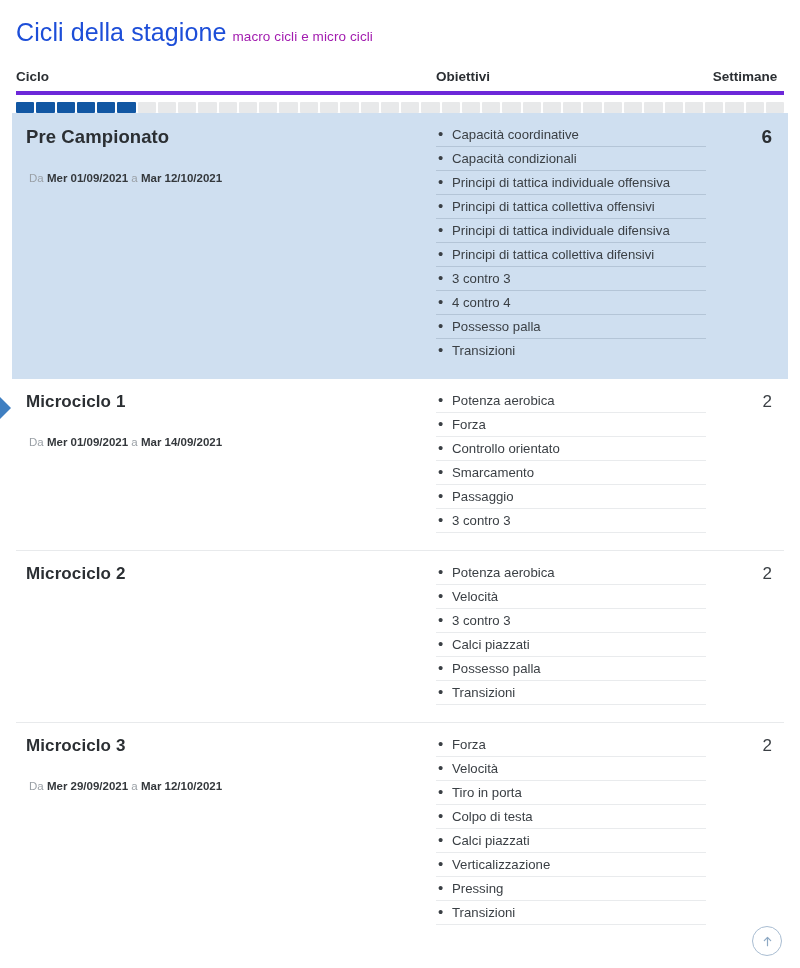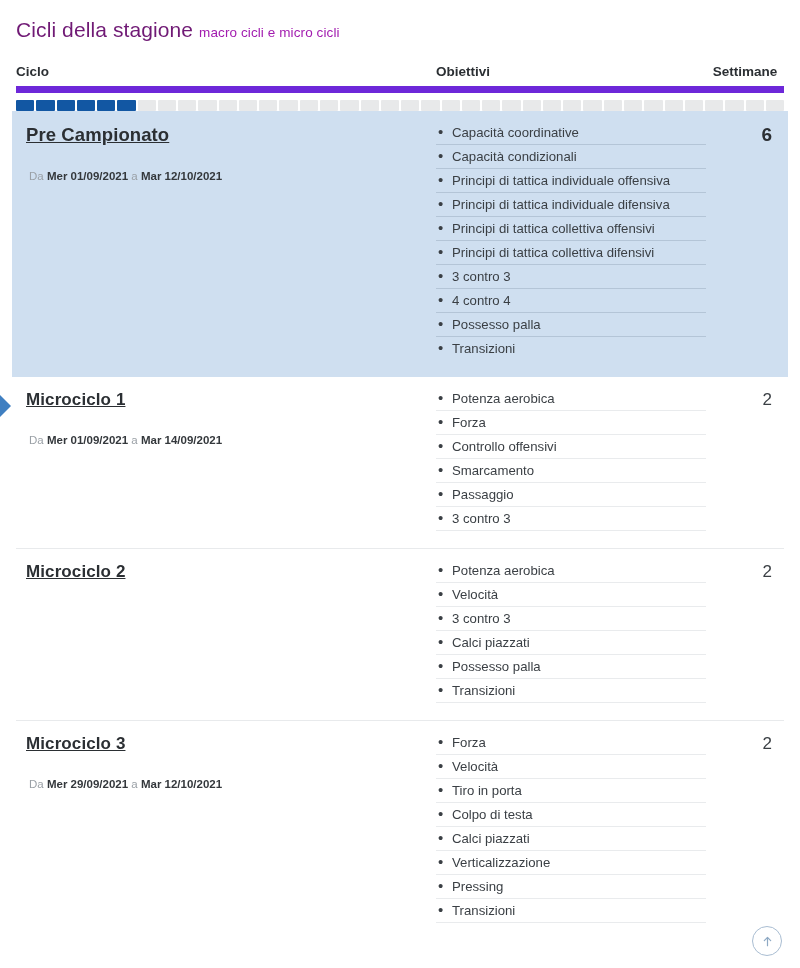--- a/index.html
+++ b/index.html
@@ -18,44 +18,44 @@
     height: 968px;
     background: #ffffff;
   }
 
   
   .page-header {
     padding: 18px 16px 10px 16px;
   }
   .page-title {
     display: inline;
-    font-size: 21px;
+    font-size: 25px;
     font-weight: 300;
-    color: #701a75;
+    color: #1d4ed8;
     letter-spacing: 0.1px;
   }
   .page-subtitle {
     display: inline;
     font-size: 13.5px;
     font-weight: 400;
     color: #a21caf;
     margin-left: 6px;
     letter-spacing: 0.1px;
   }
 
   
   .cycles-table {
     width: 100%;
     padding: 0 16px;
   }
 
   .table-head {
     display: flex;
     align-items: flex-end;
-    border-bottom: 7px solid #6d28d9;
+    border-bottom: 4px solid #6d28d9;
     padding-bottom: 7px;
     margin-top: 12px;
   }
   .col-cycle   { width: 420px; }
   .col-goals   { width: 270px; }
   .col-weeks   { width:  78px; text-align: center; }
 
   .table-head .th {
     font-size: 13.5px;
     font-weight: bold;
@@ -96,21 +96,20 @@
     border-top: 1px solid #e8eaec;
   }
   .cycle-row.macro + .cycle-row.micro { border-top: none; }
 
   .cycle-info { width: 420px; padding-left: 10px; }
   .cycle-name {
     font-size: 17px;
     font-weight: bold;
     color: #2b2f33;
     letter-spacing: 0.1px;
-    text-decoration: underline;
   }
   .cycle-name.macro-name { font-size: 18.5px; }
   .cycle-dates {
     margin-top: 24px;
     font-size: 11.5px;
     color: #9aa0a6;
     padding-left: 3px;
   }
   .cycle-dates b { color: #34383c; font-weight: bold; }
 
@@ -234,40 +233,40 @@
         </div>
         <div class="cycle-row macro">
           <div class="cycle-info">
             <div class="cycle-name macro-name">Pre Campionato</div>
             <div class="cycle-dates"><span>Da </span><b>Mer 01/09/2021</b><span> a </span><b>Mar 12/10/2021</b></div>
           </div>
           <div class="goals">
             <div class="goal-item">Capacità coordinative</div>
             <div class="goal-item">Capacità condizionali</div>
             <div class="goal-item">Principi di tattica individuale offensiva</div>
+            <div class="goal-item">Principi di tattica collettiva offensivi</div>
             <div class="goal-item">Principi di tattica individuale difensiva</div>
-            <div class="goal-item">Principi di tattica collettiva offensivi</div>
             <div class="goal-item">Principi di tattica collettiva difensivi</div>
             <div class="goal-item">3 contro 3</div>
             <div class="goal-item">4 contro 4</div>
             <div class="goal-item">Possesso palla</div>
             <div class="goal-item">Transizioni</div>
           </div>
           <div class="weeks macro-weeks">6</div>
         </div>
         <div class="cycle-row micro">
           <div class="current-marker"></div>
           <div class="cycle-info">
             <div class="cycle-name">Microciclo 1</div>
             <div class="cycle-dates"><span>Da </span><b>Mer 01/09/2021</b><span> a </span><b>Mar 14/09/2021</b></div>
           </div>
           <div class="goals">
             <div class="goal-item">Potenza aerobica</div>
             <div class="goal-item">Forza</div>
-            <div class="goal-item">Controllo offensivi</div>
+            <div class="goal-item">Controllo orientato</div>
             <div class="goal-item">Smarcamento</div>
             <div class="goal-item">Passaggio</div>
             <div class="goal-item">3 contro 3</div>
           </div>
           <div class="weeks">2</div>
         </div>
         <div class="cycle-row micro">
           <div class="cycle-info">
             <div class="cycle-name">Microciclo 2</div>
           </div>

